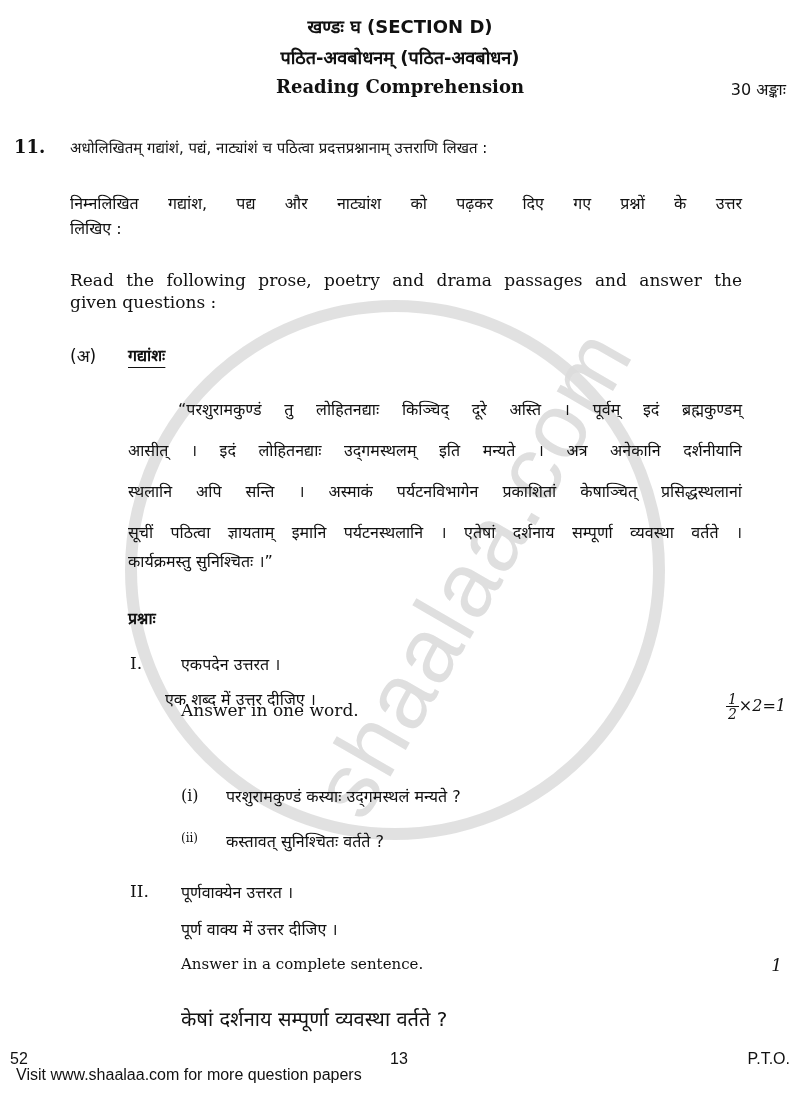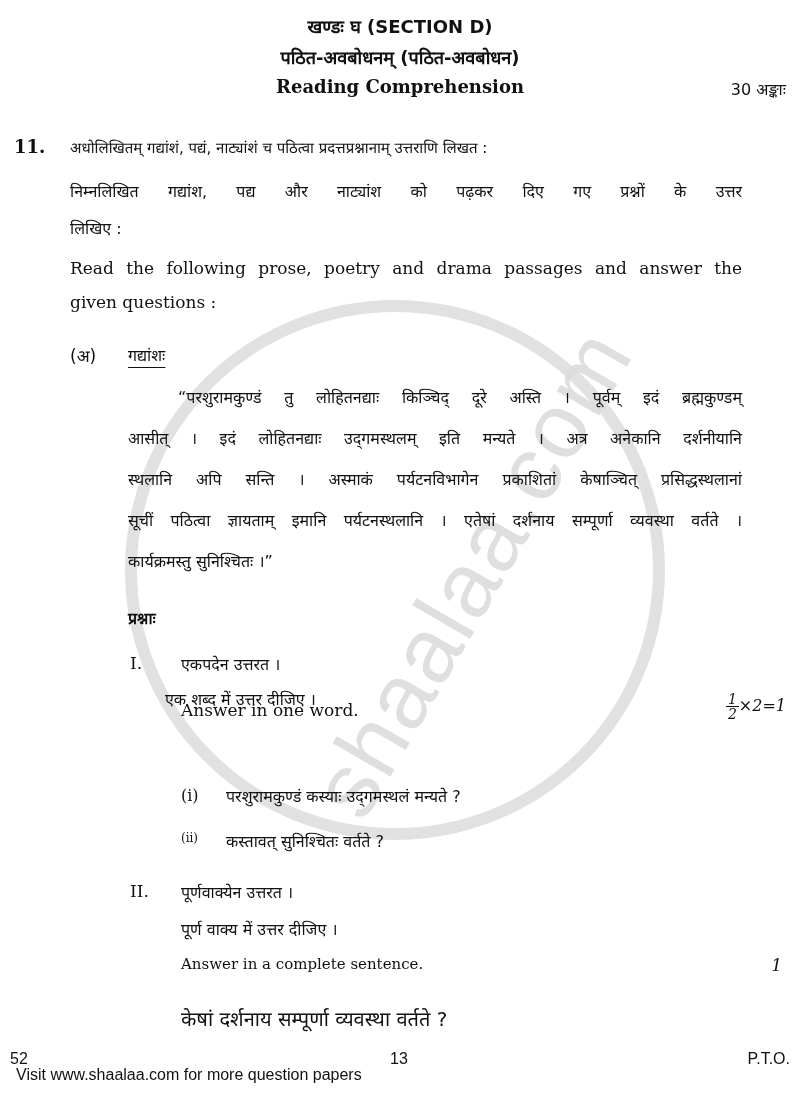--- a/index.html
+++ b/index.html
@@ -5,21 +5,21 @@
     html, body { margin: 0; padding: 0; background: #ffffff; }
     body {
       width: 800px; height: 1102px; position: relative; overflow: hidden;
       color: #111; font-family: "DejaVu Serif", serif;
     }
     .abs { position: absolute; white-space: nowrap; }
     .hdr { left: 0; width: 800px; text-align: center; font-weight: bold; font-size: 18px; }
     .dev { font-family: "DejaVu Sans", sans-serif; }
     .serif { font-family: "DejaVu Serif", serif; }
     .sans { font-family: "Liberation Sans", sans-serif; }
-    .justify { text-align: justify; text-align-last: justify; white-space: normal; }
+    .justify { text-align: justify; text-align-last: justify; white-space: normal; margin-top: 12px; }
     .watermark-circle {
       position: absolute; left: 125px; top: 300px; width: 540px; height: 540px;
       border: 12px solid #dcdcdc; border-radius: 50%; box-sizing: border-box; opacity: 0.85;
     }
     .watermark-text {
       position: absolute; left: 200px; top: 520px; font-family: "Liberation Sans", sans-serif;
       font-size: 92px; color: #dcdcdc; transform: rotate(-60deg); transform-origin: center;
       opacity: 0.9; letter-spacing: 2px;
     }
     .underline { text-decoration: underline; text-underline-offset: 6px; }
@@ -39,21 +39,21 @@
 <div class="abs dev" style="top:78px; right:14px; font-size:16px;">30 अङ्काः</div>
 
 <div class="abs serif" style="top:136px; left:14px; font-weight:bold; font-size:18px;">11.</div>
 <div class="abs dev" style="top:137px; left:70px; font-size:15px;">अधोलिखितम् गद्यांशं, पद्यं, नाट्यांशं च पठित्वा प्रदत्तप्रश्नानाम् उत्तराणि लिखत :</div>
 <div class="abs dev justify" style="top:180px; left:70px; width:672px; font-size:16px;">निम्नलिखित गद्यांश, पद्य और नाट्यांश को पढ़कर दिए गए प्रश्नों के उत्तर</div>
 <div class="abs dev" style="top:217px; left:70px; font-size:16px;">लिखिए :</div>
 <div class="abs serif justify" style="top:258px; left:70px; width:672px; font-size:17px;">Read the following prose, poetry and drama passages and answer the</div>
 <div class="abs serif" style="top:292px; left:70px; font-size:17px;">given questions :</div>
 
 <div class="abs dev" style="top:344px; left:70px; font-size:17px;">(अ)</div>
-<div class="abs dev underline" style="top:344px; left:128px; font-size:16px; font-weight:normal;">गद्यांशः</div>
+<div class="abs dev underline" style="top:344px; left:128px; font-size:16px; font-weight:bold;">गद्यांशः</div>
 
 <div class="abs dev justify" style="top:386px; left:178px; width:564px; font-size:16px;">“परशुरामकुण्डं तु लोहितनद्याः किञ्चिद् दूरे अस्ति । पूर्वम् इदं ब्रह्मकुण्डम्</div>
 <div class="abs dev justify" style="top:427px; left:128px; width:614px; font-size:16px;">आसीत् । इदं लोहितनद्याः उद्‌गमस्थलम् इति मन्यते । अत्र अनेकानि दर्शनीयानि</div>
 <div class="abs dev justify" style="top:468px; left:128px; width:614px; font-size:16px;">स्थलानि अपि सन्ति । अस्माकं पर्यटनविभागेन प्रकाशितां केषाञ्चित् प्रसिद्धस्थलानां</div>
 <div class="abs dev justify" style="top:509px; left:128px; width:614px; font-size:16px;">सूचीं पठित्वा ज्ञायताम् इमानि पर्यटनस्थलानि । एतेषां दर्शनाय सम्पूर्णा व्यवस्था वर्तते ।</div>
 <div class="abs dev" style="top:550px; left:128px; font-size:16px;">कार्यक्रमस्तु सुनिश्चितः ।”</div>
 
 <div class="abs dev" style="top:607px; left:128px; font-size:16px; font-weight:bold;">प्रश्नाः</div>
 
 <div class="abs serif" style="top:653px; left:130px; font-size:17px;">I.</div>

